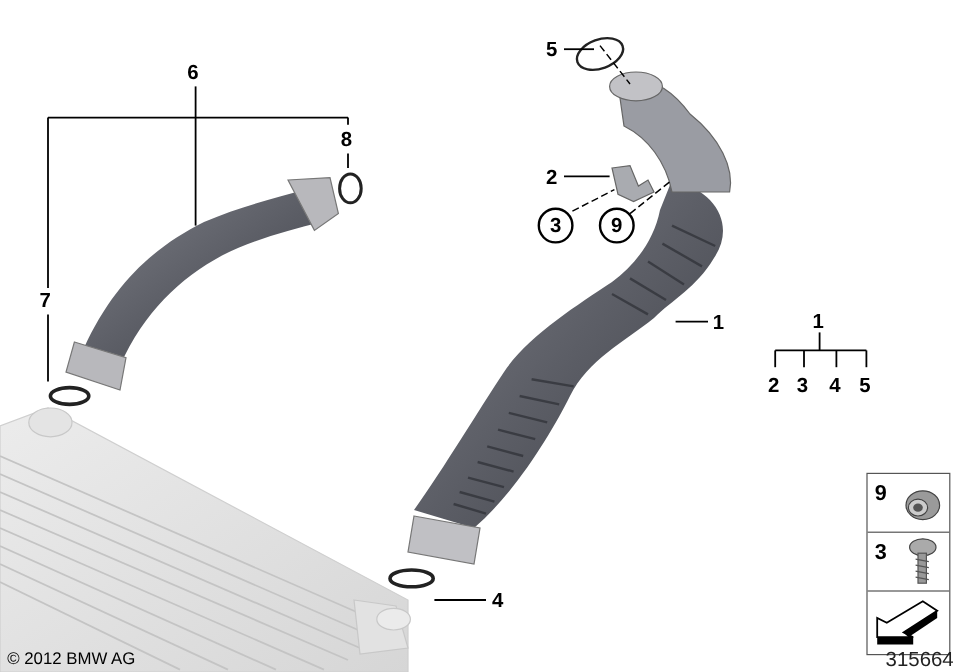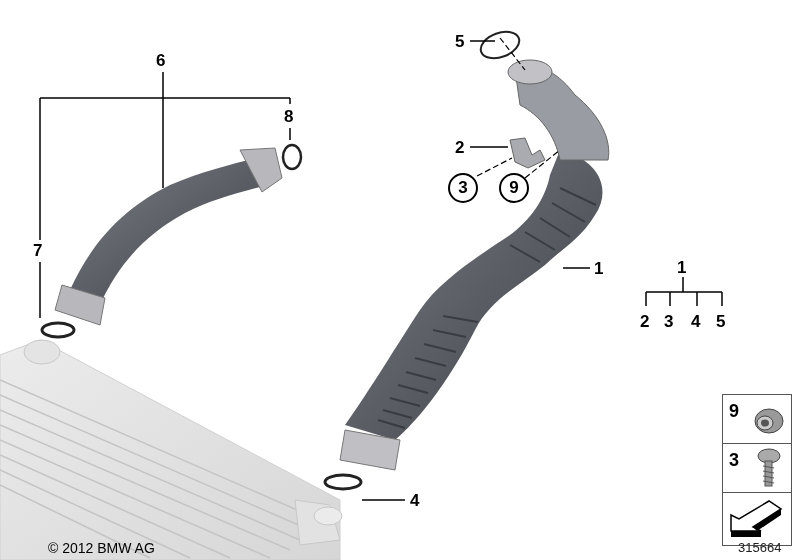--- a/index.html
+++ b/index.html
@@ -1,21 +1,21 @@
 <!DOCTYPE html>
 <html><head>
 <meta charset="utf-8">
 <style>
   html,body{margin:0;padding:0;background:#fff;}
   #stage{position:relative;width:800px;height:560px;overflow:hidden;background:#fff;font-family:"Liberation Sans",sans-serif;}
   svg.art{position:absolute;left:0;top:0;}
   .lbl{position:absolute;font-family:"Liberation Sans",sans-serif;font-weight:bold;font-size:17px;color:#000;line-height:1;}
   .circ{position:absolute;width:30px;height:30px;border:2px solid #000;border-radius:50%;box-sizing:border-box;display:flex;align-items:center;justify-content:center;font-weight:bold;font-size:17px;font-family:"Liberation Sans",sans-serif;background:#fff;}
-  .copy{position:absolute;left:6px;top:540px;font-size:14px;color:#000;font-family:"Liberation Sans",sans-serif;margin-left:42px;}
-  .imgno{position:absolute;left:738px;top:540px;font-size:13px;color:#222;font-family:"Liberation Sans",sans-serif;}
+  .copy{position:absolute;left:6px;top:540px;font-size:14px;color:#000;font-family:"Liberation Sans",sans-serif;}
+  .imgno{position:absolute;left:738px;top:540px;font-size:17px;color:#222;font-family:"Liberation Sans",sans-serif;}
   .legend{position:absolute;left:722px;width:70px;border:1px solid #555;box-sizing:border-box;}
   .legend .cell{height:48px;border-bottom:1px solid #555;position:relative;}
   .legend .cell:last-child{border-bottom:none;}
   .legend .num{position:absolute;left:6px;top:6px;font-weight:bold;font-size:18px;font-family:"Liberation Sans",sans-serif;}
 </style>
 </head>
 <body>
 
 <div id="stage">
   <svg class="art" width="800" height="560" viewBox="0 0 800 560">

